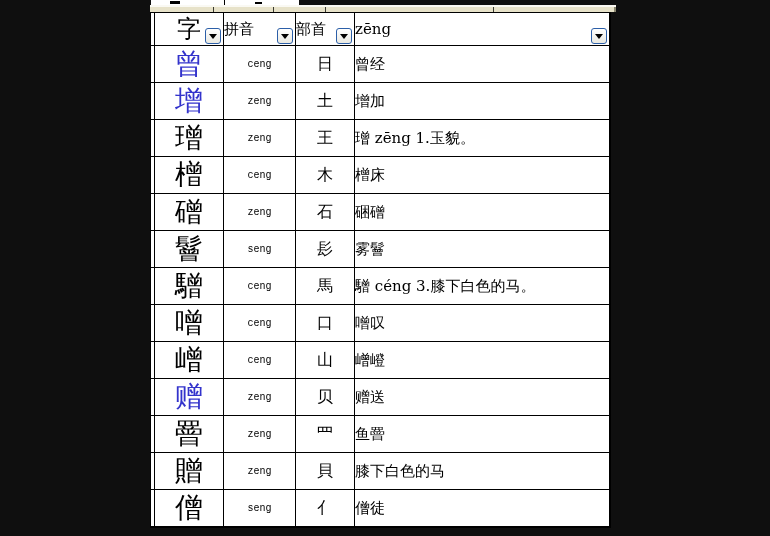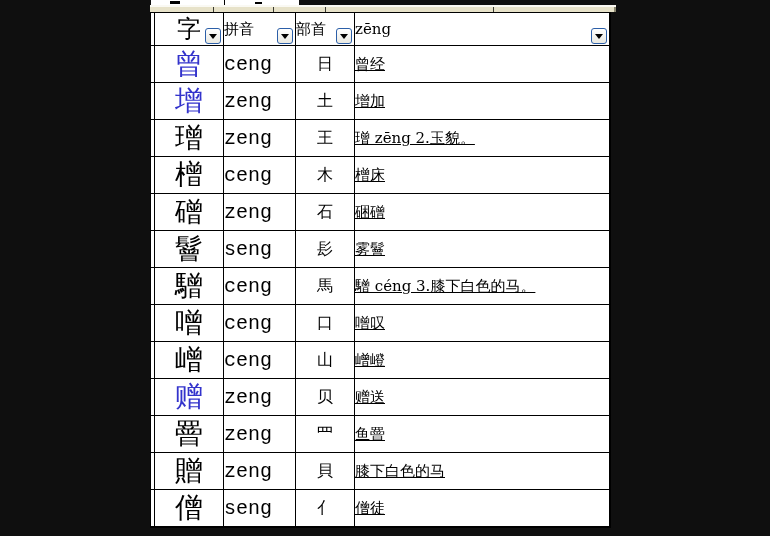--- a/index.html
+++ b/index.html
@@ -64,24 +64,24 @@
     background: #ffffff;
   }
   tr.header-row { height: 31px; }
   tr.data-row { height: 36px; }
 
   th { position: relative; font-weight: normal; color: #000; }
   .hdr-char    { font-size: 24px; text-align: center; }
   .hdr-small   { font-size: 15px; text-align: left; }
 
   td.cell-char    { font-size: 28px; text-align: center; line-height: 36px; }
-  td.cell-pinyin  { font-size: 20px; text-align: left; padding-left: 5px;
+  td.cell-pinyin  { font-size: 10px; text-align: center; padding-left: 5px;
                     font-family: "Liberation Mono", "DejaVu Sans Mono", monospace; }
   td.cell-radical { font-size: 16px; text-align: center; }
-  td.cell-meaning { font-size: 15px; text-align: left; padding-left: 4px; text-decoration: underline; }
+  td.cell-meaning { font-size: 15px; text-align: left; padding-left: 4px; }
   td.cell-sliver  { background: #ffffff; }
 
   
   .filter-btn {
     position: absolute;
     right: 2px; bottom: 1px;
     width: 16px; height: 16px;
     background: linear-gradient(#ffffff, #e9e9e2);
     border: 1px solid #2c5fa8;
     border-radius: 3px;
@@ -166,21 +166,21 @@
       <td class="cell-char" style="color: rgb(51, 51, 204);">增</td>
       <td class="cell-pinyin">zeng</td>
       <td class="cell-radical">土</td>
       <td class="cell-meaning">增加</td>
     </tr>
     <tr class="data-row">
       <td class="cell-sliver"></td>
       <td class="cell-char" style="color: rgb(0, 0, 0);">璔</td>
       <td class="cell-pinyin">zeng</td>
       <td class="cell-radical">王</td>
-      <td class="cell-meaning">璔 zēng 2.玉貌。</td>
+      <td class="cell-meaning">璔 zēng 1.玉貌。</td>
     </tr>
     <tr class="data-row">
       <td class="cell-sliver"></td>
       <td class="cell-char" style="color: rgb(0, 0, 0);">橧</td>
       <td class="cell-pinyin">ceng</td>
       <td class="cell-radical">木</td>
       <td class="cell-meaning">橧床</td>
     </tr>
     <tr class="data-row">
       <td class="cell-sliver"></td>

